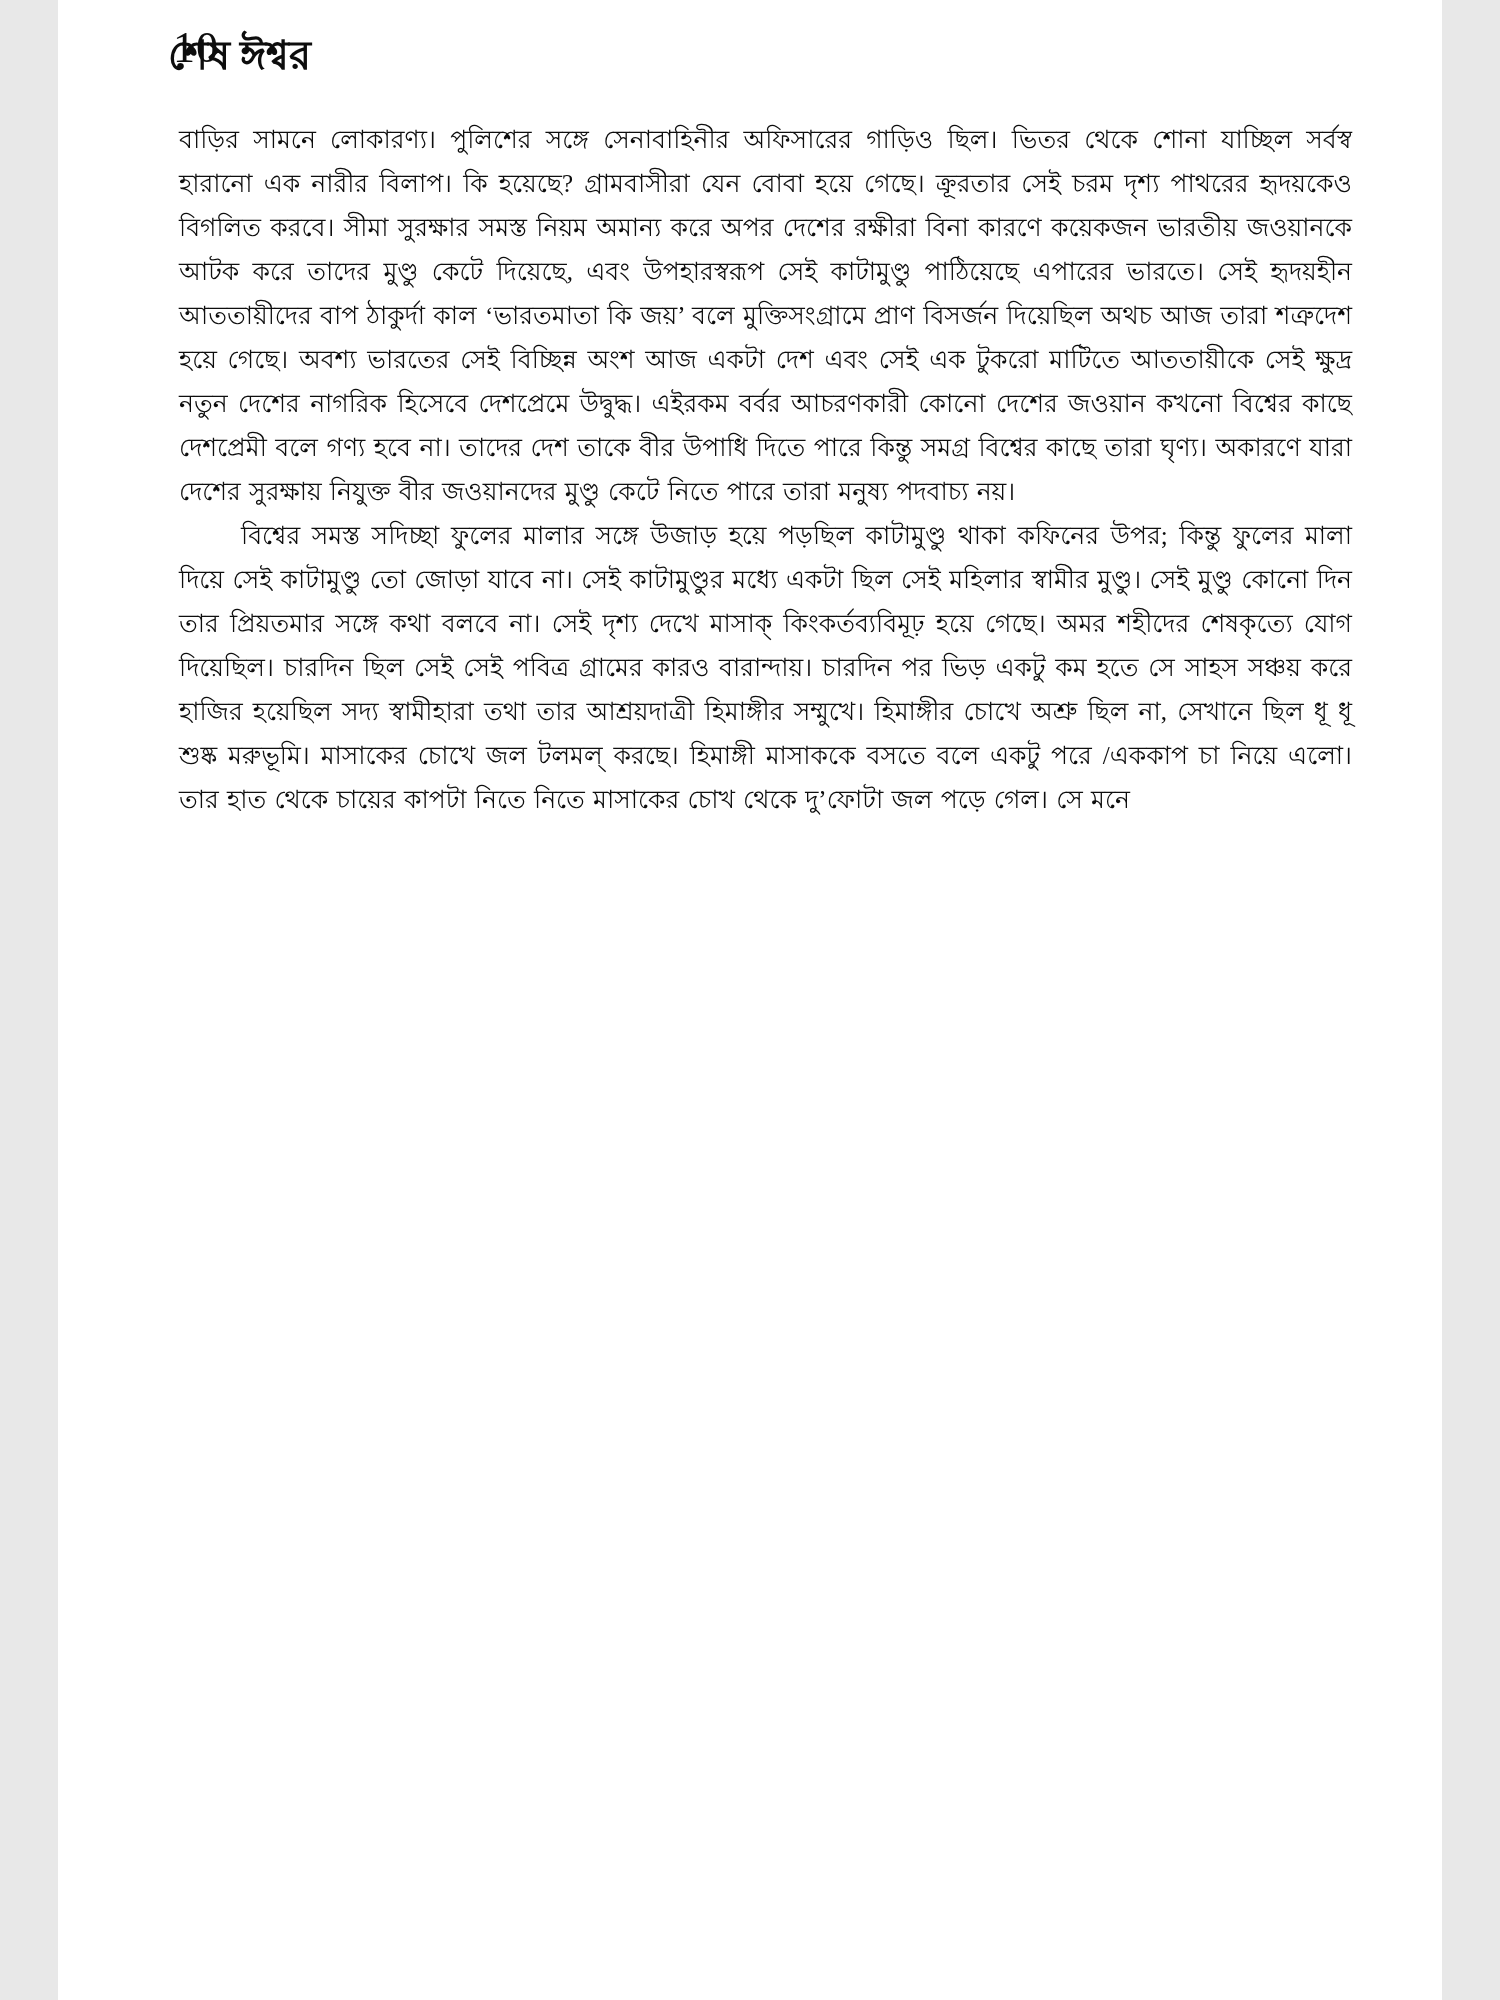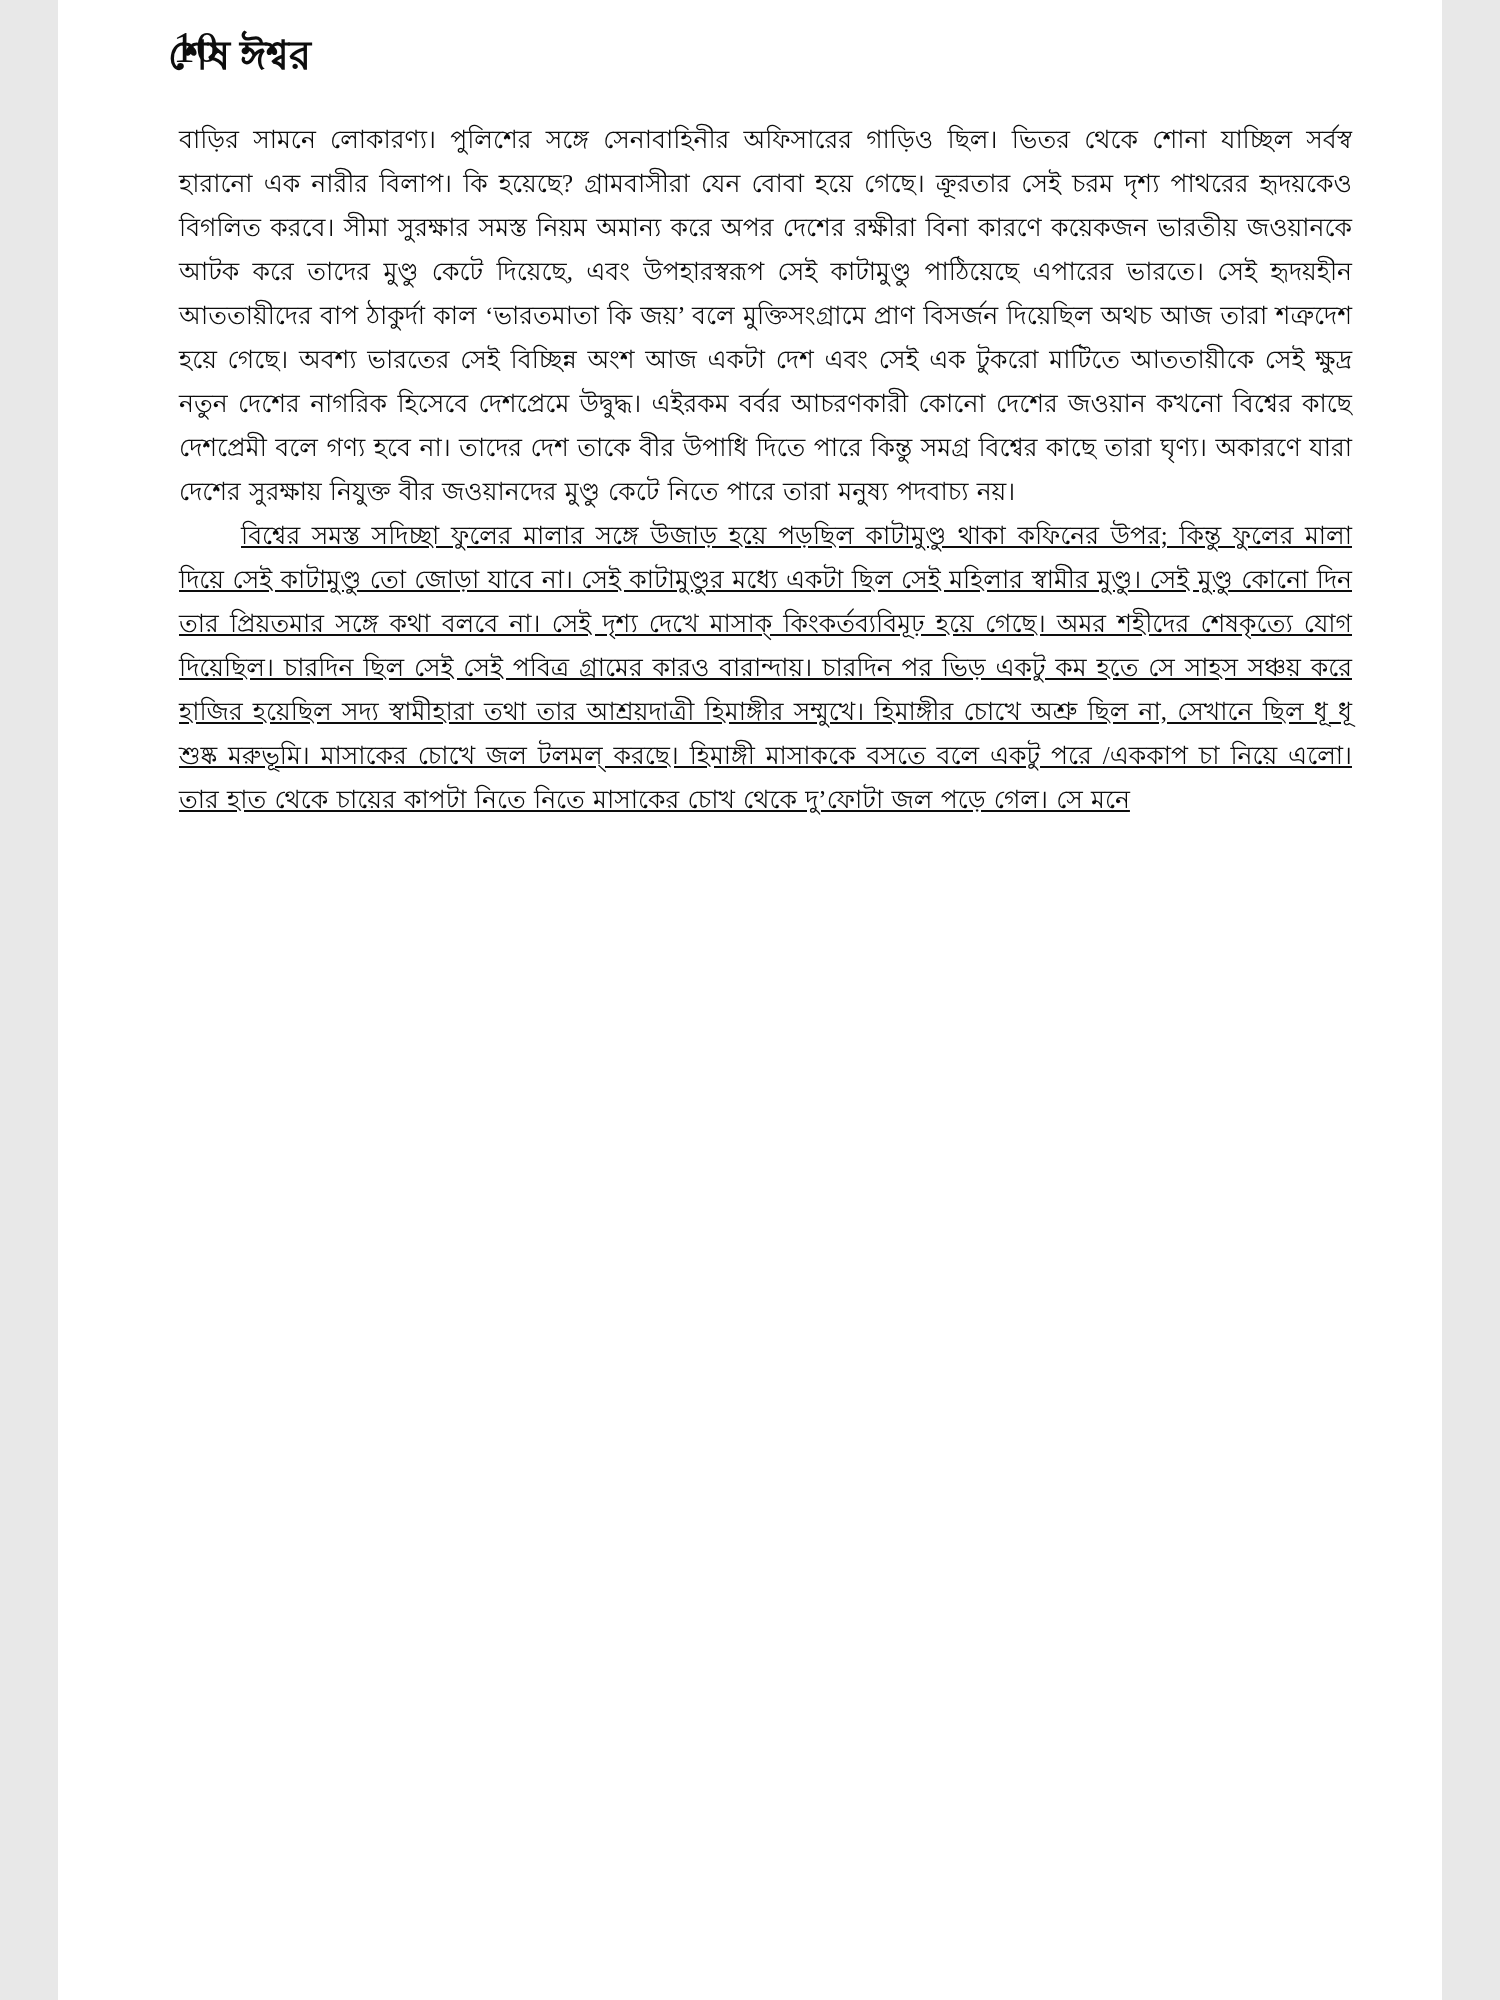--- a/index.html
+++ b/index.html
@@ -51,21 +51,20 @@
     text-justify: inter-word;
     word-spacing: 2px;
     margin-left: 11px;
   }
   .body-text p {
     margin: 0;
     padding: 0;
   }
   .body-text p.indented {
     text-indent: 62px;
-    text-decoration: underline;
   }
 </style>
 </head>
 <body>
 
 <div class="page">
 
   <div class="page-header">
     <div class="page-number">10</div>
     <div class="book-title">শেষ ঈশ্বর</div>

